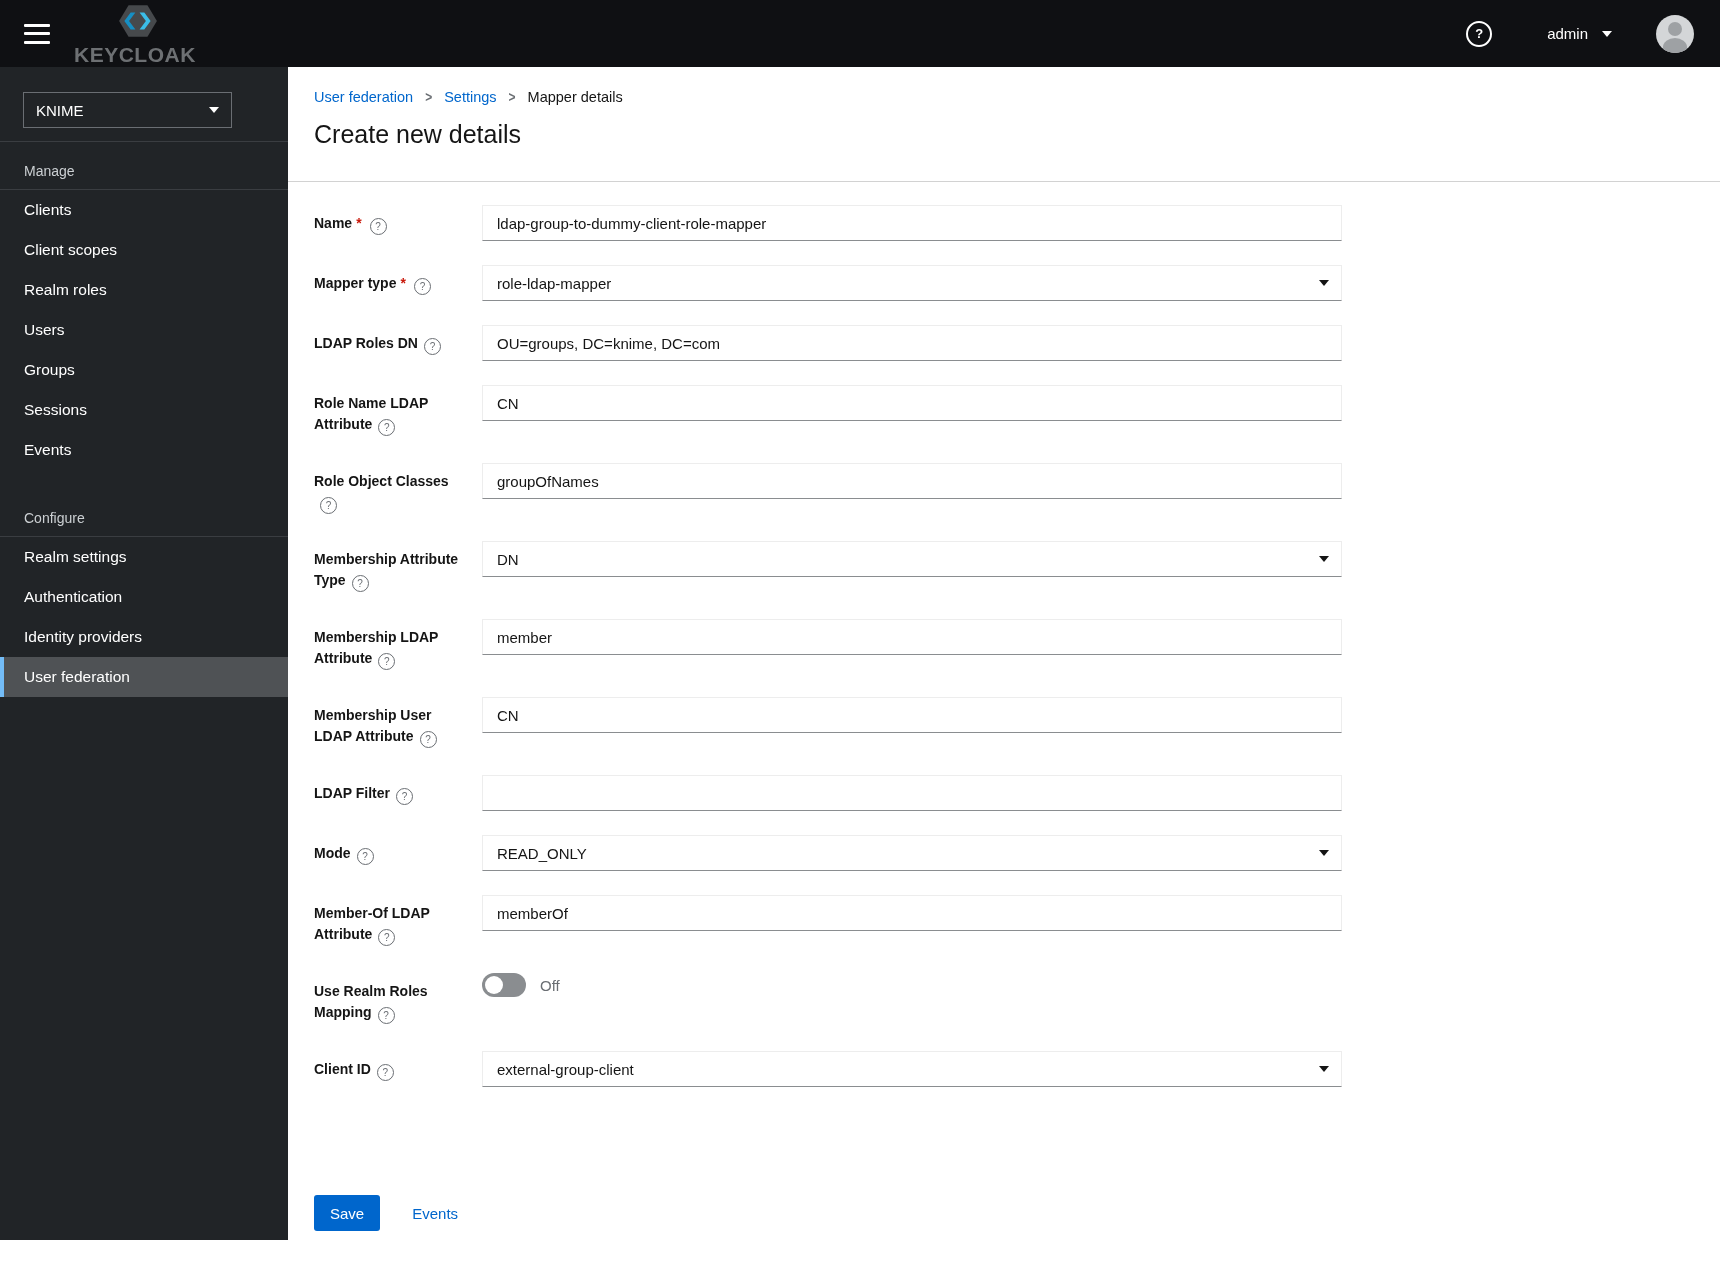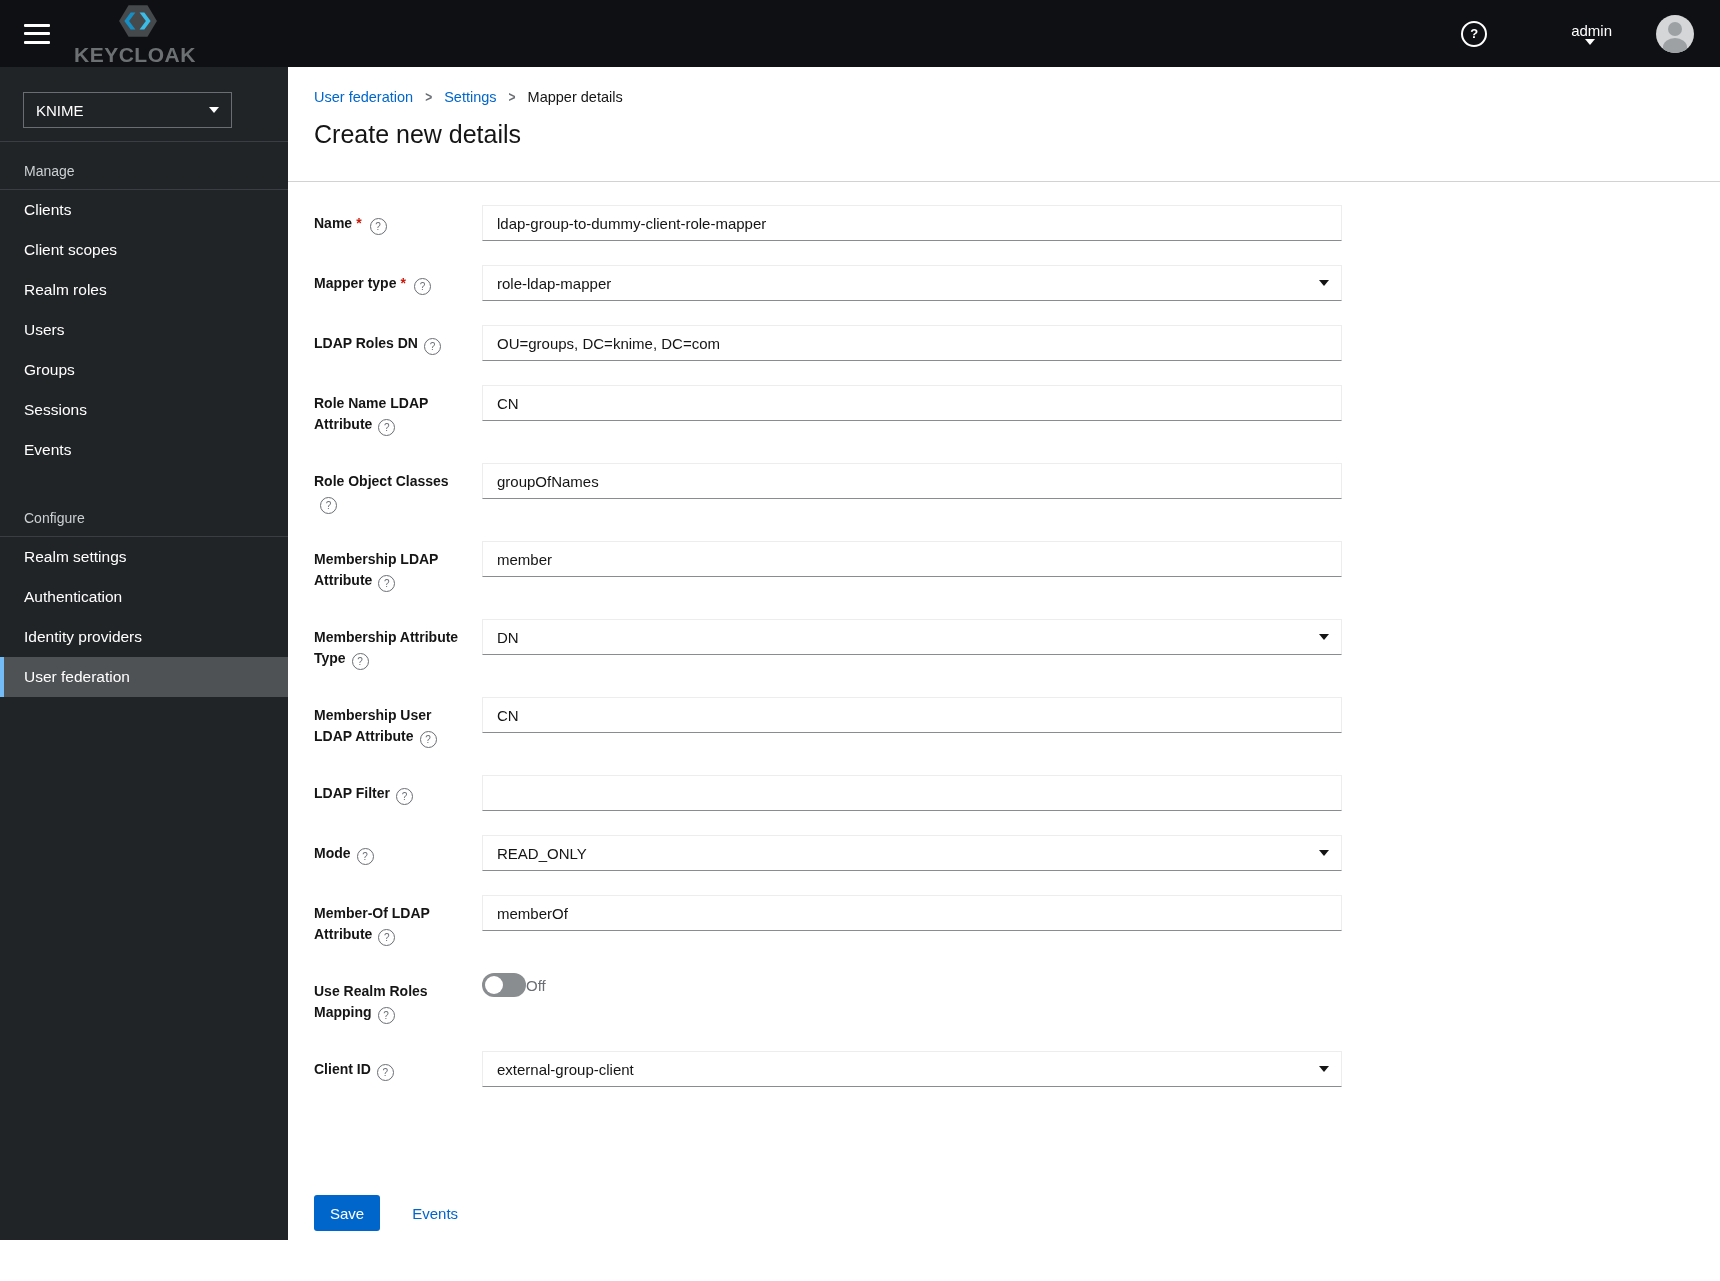--- a/index.html
+++ b/index.html
@@ -9,21 +9,21 @@
   
   .masthead{position:absolute;top:0;left:0;width:100%;height:67px;background:#0f1013;
     display:flex;align-items:center;padding:0 26px 0 24px;box-sizing:border-box;z-index:5;}
   .hamburger{width:26px;height:20px;display:flex;flex-direction:column;justify-content:space-between;cursor:pointer;}
   .hamburger span{display:block;height:3px;background:#fff;border-radius:1px;}
   .brand{display:flex;align-items:center;margin-left:30px;gap:1px;cursor:pointer;flex-direction:column;}
   .brand-text{font-size:21px;font-weight:bold;color:#6d7073;letter-spacing:.5px;margin-left:-6px;}
   .mast-right{margin-left:auto;display:flex;align-items:center;}
   .mast-help{width:22px;height:22px;border:2px solid #fff;border-radius:50%;color:#fff;
     display:flex;align-items:center;justify-content:center;font-size:13px;font-weight:bold;cursor:pointer;}
-  .mast-user{display:flex;align-items:flex-start;margin-left:84px;cursor:pointer;flex-direction:column;}
+  .mast-user{display:flex;align-items:center;margin-left:55px;cursor:pointer;}
   .mast-username{color:#fff;font-size:15px;}
   .caret-down{display:inline-block;width:0;height:0;border-left:5px solid transparent;
     border-right:5px solid transparent;border-top:6px solid #fff;margin-left:14px;}
   .avatar{width:38px;height:38px;border-radius:50%;background:#d4d6d8;margin-left:44px;
     position:relative;overflow:hidden;cursor:pointer;}
   .avatar .head{position:absolute;top:7px;left:12px;width:14px;height:14px;border-radius:50%;background:#9ea1a4;}
   .avatar .body{position:absolute;top:23px;left:7px;width:24px;height:18px;border-radius:50% 50% 0 0;background:#9ea1a4;}
 
   
   .sidebar{position:absolute;top:67px;left:0;width:288px;height:1173px;background:#212427;color:#fff;}
@@ -74,21 +74,21 @@
   .text-input{width:100%;height:36px;box-sizing:border-box;border:1px solid #ededed;border-bottom-color:#8a8d90;
     padding:0 14px;font-size:15px;color:#151515;font-family:inherit;background:#fff;outline:none;}
   .select-box{width:100%;height:36px;box-sizing:border-box;border:1px solid #ededed;border-bottom-color:#8a8d90;
     padding:0 12px 0 14px;display:flex;align-items:center;justify-content:space-between;background:#fff;cursor:pointer;}
   .select-value{font-size:15px;color:#151515;}
   .select-caret{width:0;height:0;border-left:5px solid transparent;border-right:5px solid transparent;
     border-top:6px solid #151515;}
   .switch-wrap{display:flex;align-items:center;height:24px;}
   .switch{width:44px;height:24px;border-radius:12px;background:#8a8d90;position:relative;cursor:pointer;}
   .switch-knob{position:absolute;top:3px;left:3px;width:18px;height:18px;border-radius:50%;background:#fff;}
-  .switch-label{margin-left:0;font-size:15px;color:#6a6e73;}
+  .switch-label{margin-left:14px;font-size:15px;color:#6a6e73;}
 
   .actions-row{position:absolute;top:1014px;left:0;display:flex;align-items:center;}
   .save-button{min-width:66px;height:36px;background:var(--link,#0066cc);color:#fff;border:none;border-radius:3px;
     font-size:15px;font-family:inherit;padding:0 16px;cursor:pointer;}
   .cancel-link{margin-left:32px;color:var(--link,#0066cc);font-size:15px;cursor:pointer;text-decoration:none;}
 </style>
 </head>
 <body>
 
 <div class="app">
@@ -196,35 +196,35 @@
 
   <div class="field-row">
     <div class="field-label">
       <span class="field-label-text">Role Object Classes</span><span class="help-icon">?</span>
     </div>
     <div class="field-control"><input class="text-input" value="groupOfNames" style=""></div>
   </div>
 
   <div class="field-row">
     <div class="field-label">
+      <span class="field-label-text">Membership Attribute Type</span><span class="help-icon">?</span>
+    </div>
+    <div class="field-control">
+            <div class="select-box">
+              <span class="select-value">DN</span>
+              <span class="select-caret"></span>
+            </div>
+          </div>
+  </div>
+
+  <div class="field-row">
+    <div class="field-label">
       <span class="field-label-text">Membership LDAP Attribute</span><span class="help-icon">?</span>
     </div>
     <div class="field-control"><input class="text-input" value="member" style=""></div>
-  </div>
-
-  <div class="field-row">
-    <div class="field-label">
-      <span class="field-label-text">Membership Attribute Type</span><span class="help-icon">?</span>
-    </div>
-    <div class="field-control">
-            <div class="select-box">
-              <span class="select-value">DN</span>
-              <span class="select-caret"></span>
-            </div>
-          </div>
   </div>
 
   <div class="field-row">
     <div class="field-label">
       <span class="field-label-text">Membership User LDAP Attribute</span><span class="help-icon">?</span>
     </div>
     <div class="field-control"><input class="text-input" value="CN" style=""></div>
   </div>
 
   <div class="field-row">

